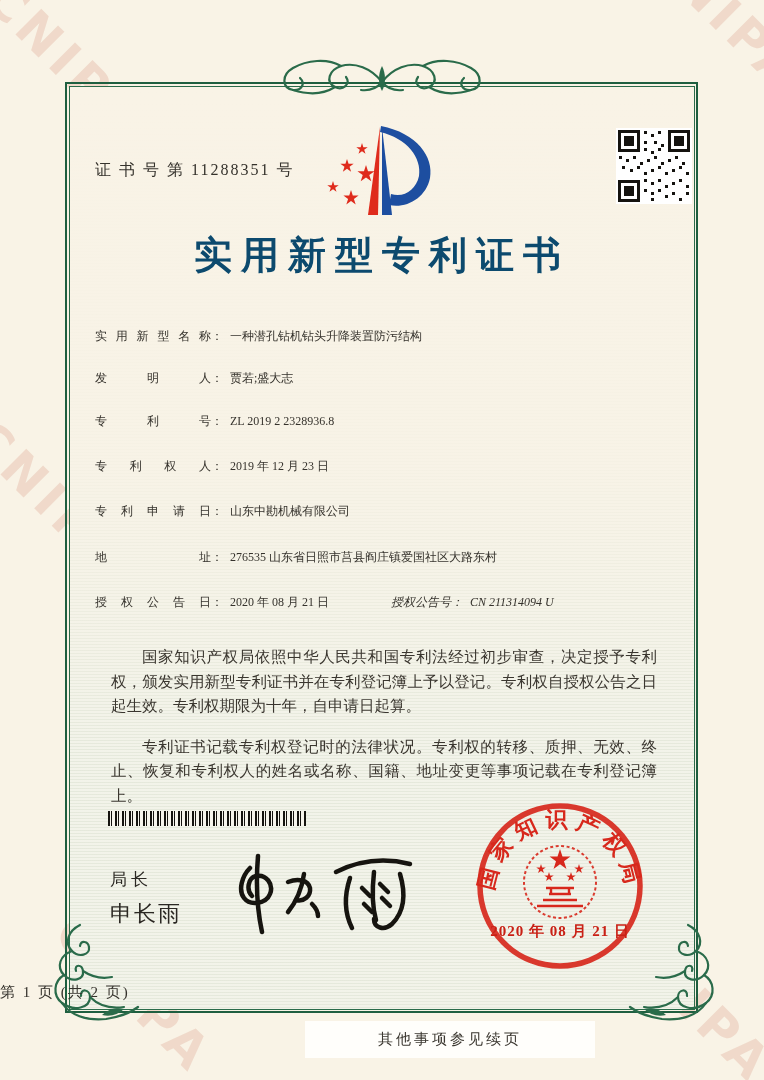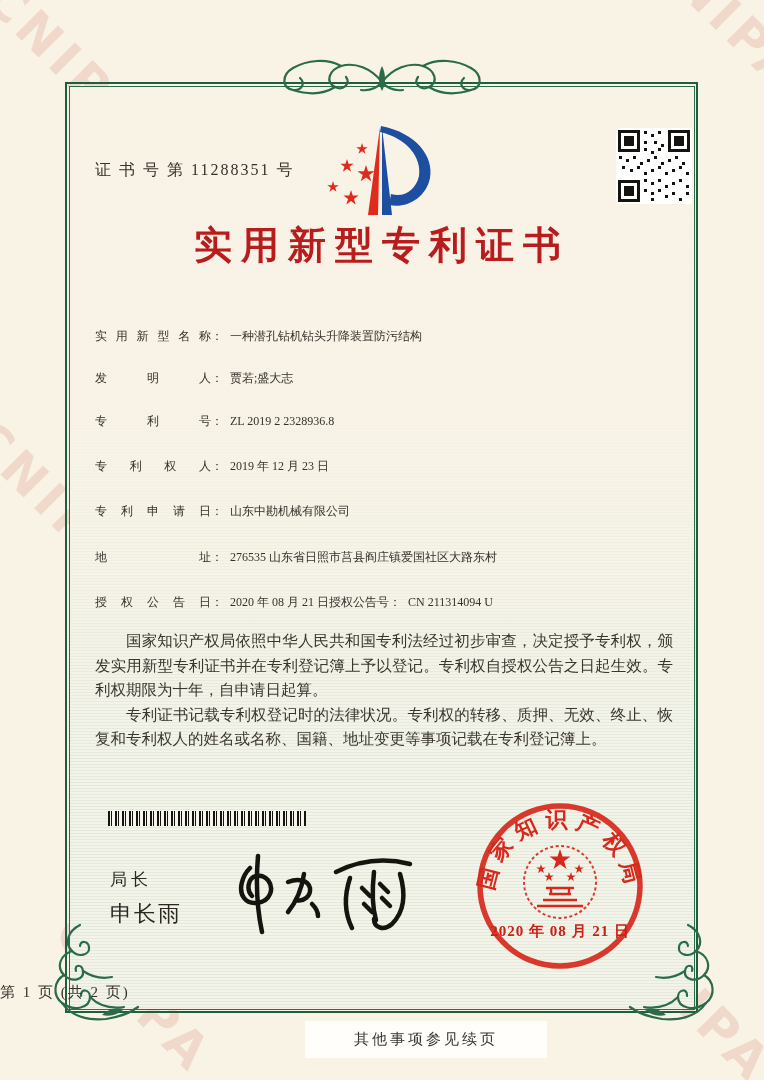--- a/index.html
+++ b/index.html
@@ -12,40 +12,40 @@
   .frame{position:absolute;left:65px;top:82px;width:633px;height:931px;border:2.5px solid #1f5f40;box-sizing:border-box;}
   .frame-inner{position:absolute;inset:1.5px;border:1px solid #2a6b4a;
       background:
         linear-gradient(180deg, rgba(249,243,230,1) 0%, rgba(249,243,230,0.85) 40%, rgba(249,243,230,0.15) 72%),
         repeating-linear-gradient(180deg,#f1f3ea 0px,#f1f3ea 2px,#e2e7da 2px,#e2e7da 3px);}
   .orn{stroke:#2a6b4a;stroke-width:2.2;fill:none;stroke-linecap:round;}
   .orn-fill{fill:#2a6b4a;stroke:none;}
   .cert-no{position:absolute;left:95px;top:120px;font-size:16px;letter-spacing:2px;margin-top:40px;}
   .logo{position:absolute;left:320px;top:124px;}
   .qr{position:absolute;left:616px;top:128px;}
-  .title{position:absolute;left:0;right:0;top:220px;text-align:center;font-size:38px;font-weight:bold;
-         letter-spacing:9px;color:#b91c1c;}
+  .title{position:absolute;left:0;right:0;top:230px;text-align:center;font-size:38px;font-weight:bold;
+         letter-spacing:9px;color:#0c4a6e;}
   .frow{position:absolute;left:95px;font-size:12px;white-space:nowrap;}
   .flabel{display:inline-block;width:116px;text-align:justify;text-align-last:justify;vertical-align:bottom;}
   .fvalue{margin-left:7px;}
-  .pair2{}
+  .pair2{margin-left:62px;font-style:italic;}
   .paras{position:absolute;left:95px;top:629px;width:578px;font-size:15.5px;line-height:24.5px;
          text-align:justify;color:#3a362f;}
-  .paras p{margin:0;text-indent:2em;}
+  .paras p{margin:16px;text-indent:2em;}
   .barcode{position:absolute;left:108px;top:811px;width:198px;height:15px;
       background:repeating-linear-gradient(90deg,#15130f 0 2px,#f6f4ec 2px 3px,#15130f 3px 4px,#f6f4ec 4px 7px,
                  #15130f 7px 9px,#f6f4ec 9px 10px,#15130f 10px 11px,#f6f4ec 11px 14px);}
   .director-title{position:absolute;left:110px;top:868px;font-size:17px;letter-spacing:4px;color:#2b2823;text-align:center;}
   .director-name{position:absolute;left:110px;top:899px;font-size:22px;letter-spacing:2px;color:#2b2823;}
   .signature{position:absolute;left:222px;top:846px;}
   .seal{position:absolute;left:472px;top:798px;}
   .seal-date{position:absolute;left:466px;top:922px;width:188px;text-align:center;font-size:15px;
              letter-spacing:1px;color:#c92015;font-weight:bold;}
   .page-no{position:absolute;left:0;right:0;top:983px;font-size:15px;letter-spacing:2px;}
-  .footer-strip{position:absolute;left:305px;top:1021px;width:242px;height:37px;background:#fffefb;
+  .footer-strip{position:absolute;left:305px;top:1021px;width:290px;height:37px;background:#fffefb;
                 text-align:center;line-height:37px;font-size:15px;letter-spacing:3px;color:#3a362f;}
 </style>
 </head>
 <body>
 
 <svg width="0" height="0" style="position:absolute" aria-hidden="true">
   <defs>
     <path id="st" d="M0,-1 L0.2245,-0.309 L0.9511,-0.309 L0.3633,0.118 L0.5878,0.809 L0,0.382 L-0.5878,0.809 L-0.3633,0.118 L-0.9511,-0.309 L-0.2245,-0.309 Z"></path>
   </defs>
 </svg>

